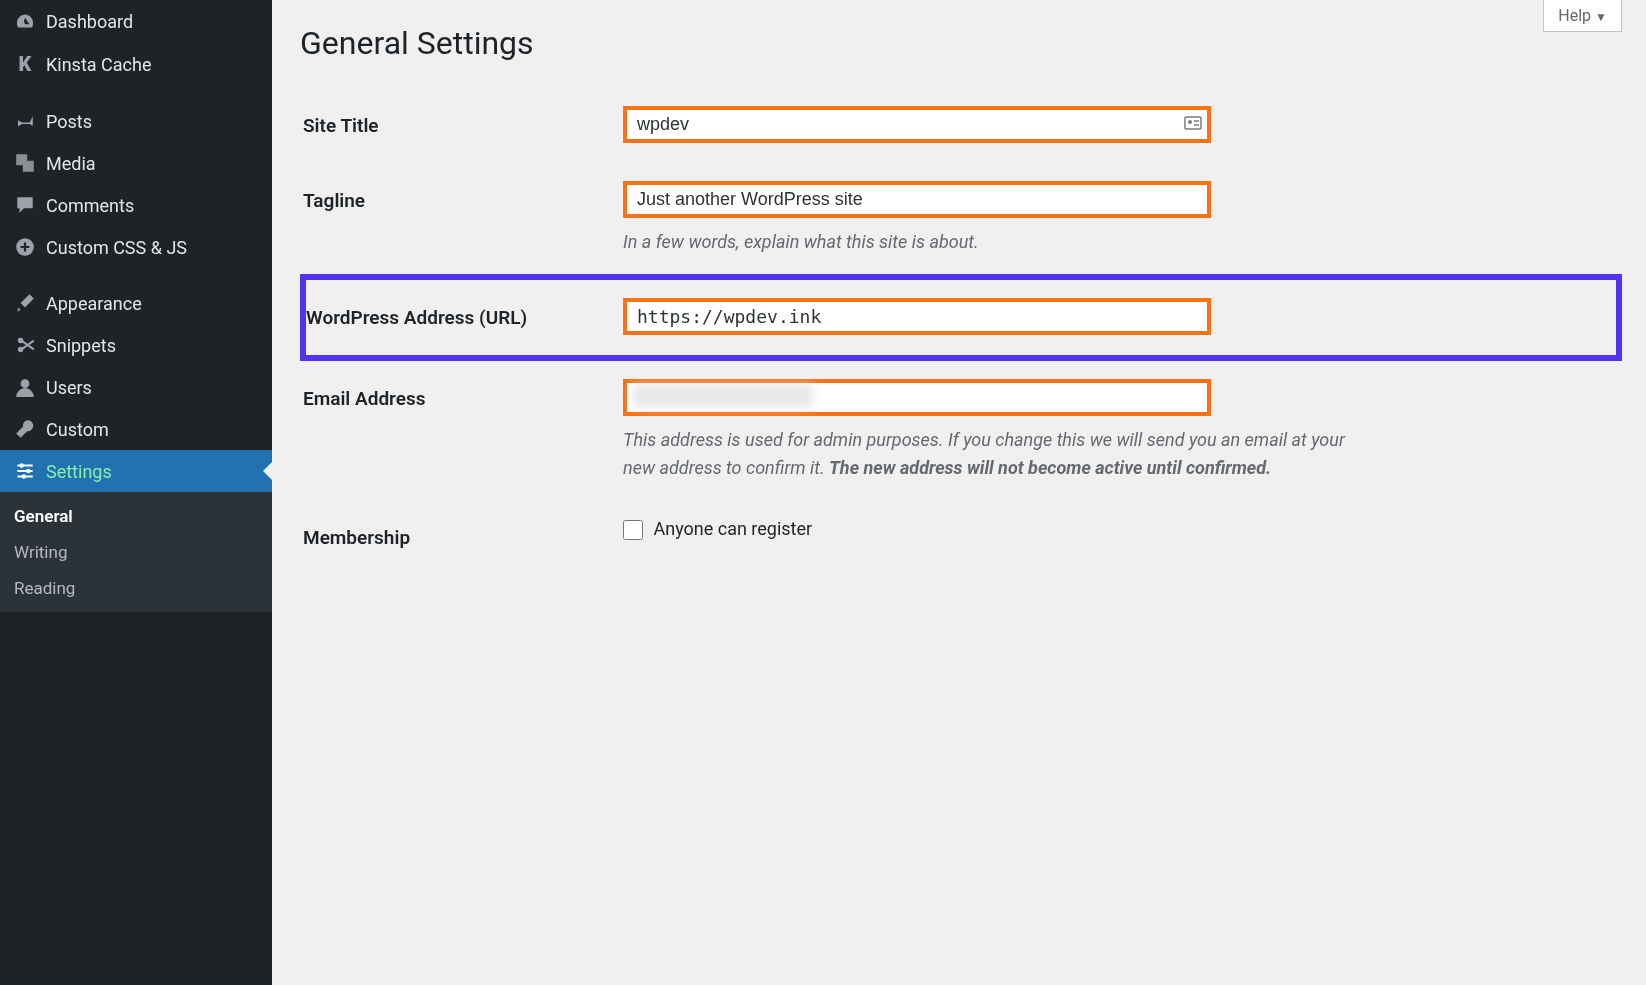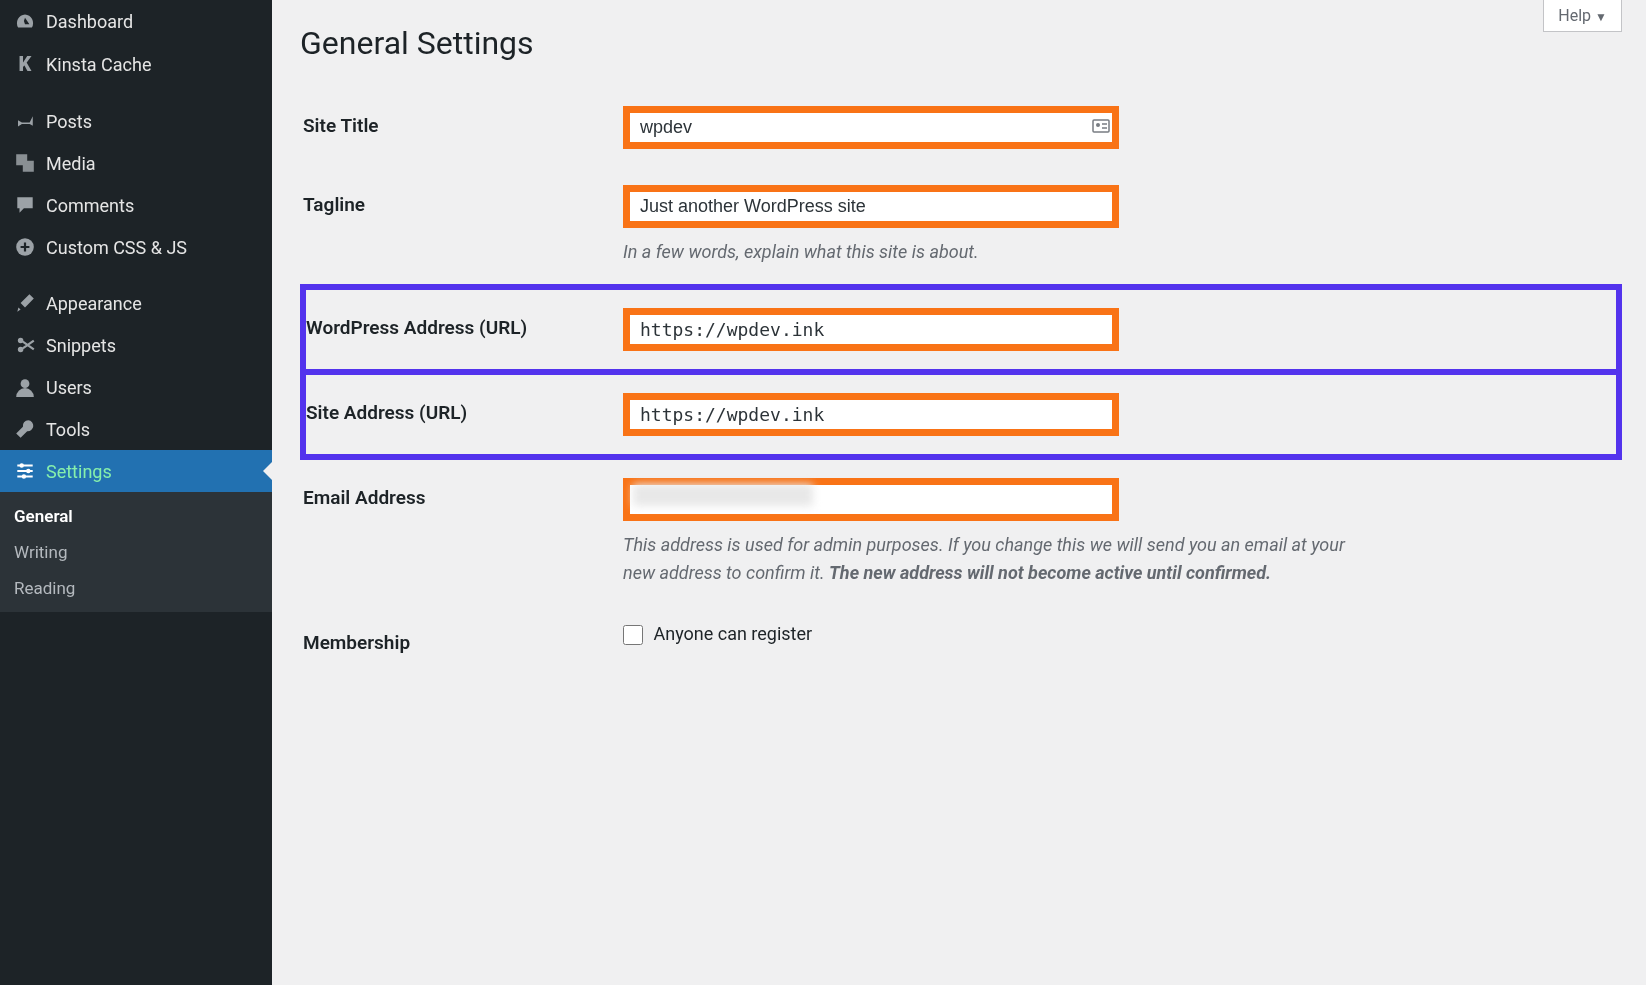--- a/index.html
+++ b/index.html
@@ -21,21 +21,21 @@
 
   
   .content { flex: 1; padding: 14px 24px 0 28px; position: relative; min-height: 985px; max-width: 1406px; }
   .help-tab { position: absolute; right: 24px; top: 0; background: #fff; border: 1px solid #c3c4c7; border-top: 0; padding: 6px 14px; color: #646970; font-size: 16px; cursor: pointer; }
   .help-tab span.caret { font-size: 12px; margin-left: 4px; }
   h1.page-title { font-size: 32px; font-weight: 400; color: #1d2327; margin: 10px 0 26px 0; }
   .form-table { width: 100%; border-collapse: collapse; }
   .form-table tr { vertical-align: top; }
   .form-table th { width: 320px; text-align: left; font-weight: 600; font-size: 19px; color: #1d2327; padding: 26px 12px 26px 0; }
   .form-table td { padding: 18px 0; max-width: 780px; }
-  input.regular-text { width: 496px; font-size: 18px; padding: 4px 10px; border: 7px solid #f97316; background: #fff; color: #2c3338; }
+  input.regular-text { width: 588px; font-size: 18px; padding: 4px 10px; border: 4px solid #f97316; background: #fff; color: #2c3338; }
   input.code { font-family: "Menlo", "Consolas", monospace; }
   p.desc { color: #646970; font-style: italic; font-size: 18px; margin-top: 10px; line-height: 1.55; max-width: 740px; }
   a.wp-link { color: #2271b1; text-decoration: underline; }
   .desc strong.em { font-style: italic; font-weight: 700; }
   .url-box { border: 6px solid #5333ed; border-radius: 4px; margin-left: -14px; padding-left: 8px; }
   .url-box th { padding-left: 0; }
   .cb-row label { font-size: 18px; color: #1d2327; }
   input[type="checkbox"].wp-cb { width: 20px; height: 20px; border: 1px solid #8c8f94; vertical-align: middle; margin-right: 6px; }
   .email-blur { width: 180px; height: 22px; display: inline-block; background: #e8e8e8; filter: blur(4px); border-radius: 2px; }
   .input-suffix { position: relative; display: inline-block; }
@@ -118,21 +118,21 @@
         </svg>
     </span>
     <span class="label">Users</span>
   </div>
   <div class="menu-item">
     <span class="icon">
       <svg width="22" height="22" viewBox="0 0 20 20" fill="currentColor">
           <path d="M13 2a5 5 0 0 0-4.9 6L2 14l4 4 6-6a5 5 0 0 0 1-10z"></path>
         </svg>
     </span>
-    <span class="label">Tools</span>
+    <span class="label">Custom</span>
   </div>
   <div class="menu-item active">
     <span class="icon">
       <svg width="22" height="22" viewBox="0 0 20 20" fill="currentColor">
           <path d="M3 5h14M3 10h14M3 15h14" stroke="currentColor" stroke-width="2"></path>
           <circle cx="7" cy="5" r="2"></circle>
           <circle cx="13" cy="10" r="2"></circle>
           <circle cx="9" cy="15" r="2"></circle>
         </svg>
     </span>
@@ -173,24 +173,20 @@
       <th>Tagline</th>
       <td>
         <input type="text" class="regular-text" value="Just another WordPress site" style="">
         <p class="desc">In a few words, explain what this site is about.</p>
       </td>
     </tr>
     <tr class="url-box">
       <th>WordPress Address (URL)</th>
       <td><input type="text" class="regular-text code" value="https://wpdev.ink" style=""></td>
     </tr>
-    <tr class="url-box" style="border-top:0;">
-      <th>Site Address (URL)</th>
-      <td><input type="text" class="regular-text code" value="https://wpdev.ink" style=""></td>
-    </tr>
     <tr>
       <th>Email Address</th>
       <td>
         <span class="input-suffix">
           <input type="text" class="regular-text" value="" style="">
           <span style="position:absolute;left:10px;top:6px;" class="email-blur"></span>
         </span>
         <p class="desc">
           <span>This address is used for admin purposes. If you change this we will send you an email at your new address to confirm it. </span><strong class="em">The new address will not become active until confirmed.</strong>
         </p>

